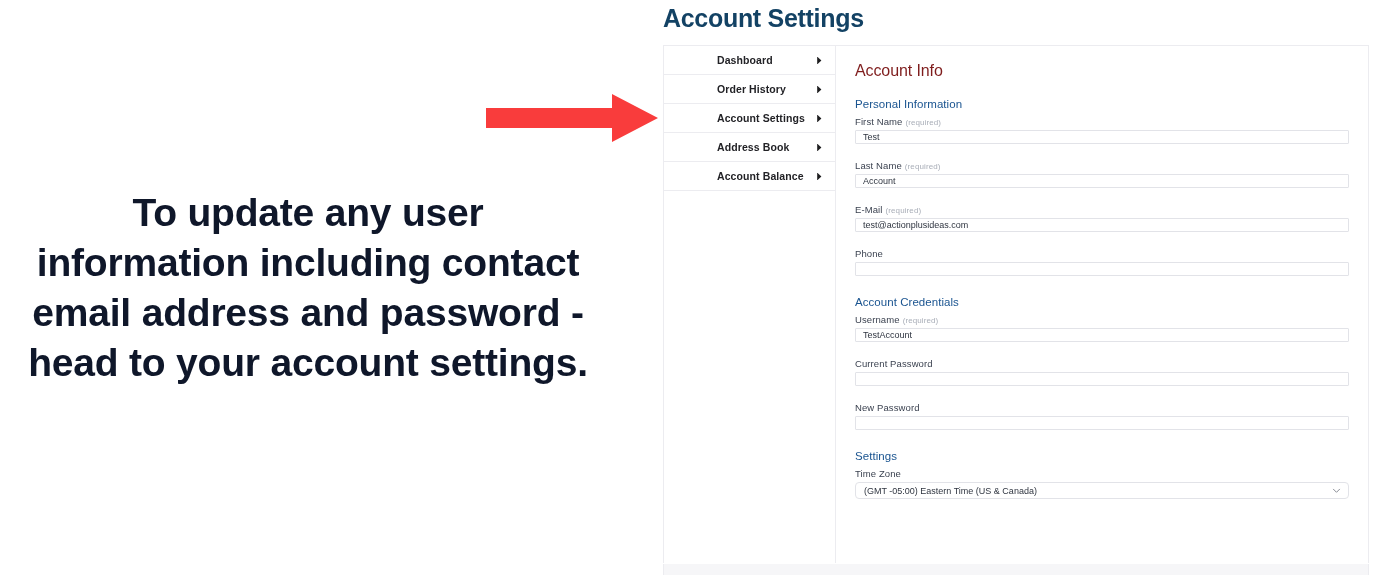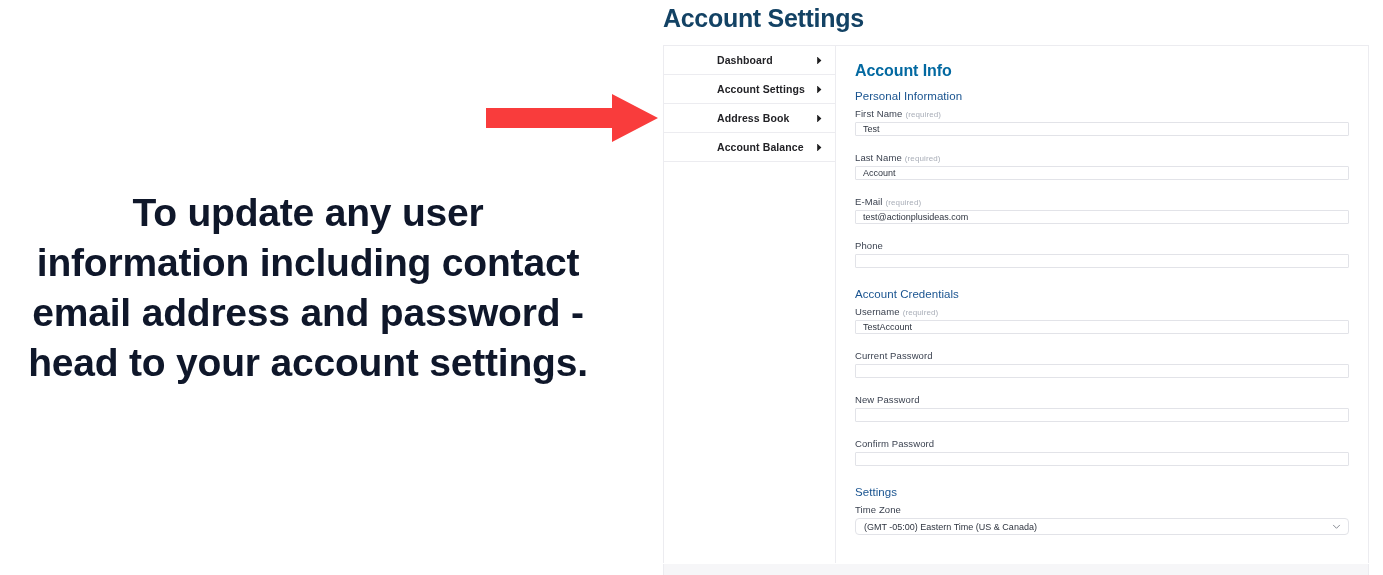--- a/index.html
+++ b/index.html
@@ -98,24 +98,24 @@
   }
 
   
   #account-main {
     flex: 1;
     padding: 16px 19px 0 19px;
     box-sizing: border-box;
   }
   #account-info-heading {
     font-size: 16px;
-    font-weight: 700;
-    color: #0369a1;
+    font-weight: 400;
+    color: #7f1d1d;
     letter-spacing: -0.1px;
-    margin: 0 0 10px 0;
+    margin: 0 0 18px 0;
   }
   .section-heading {
     font-size: 11.5px;
     font-weight: 400;
     color: #1a5490;
     margin: 0 0 6px 0;
     letter-spacing: 0.05px;
   }
   .section-heading.spaced { margin-top: 20px; }
 
@@ -193,20 +193,27 @@
   <nav id="account-sidebar">
 
     <div class="sidebar-item">
       <span class="sidebar-item-label">Dashboard</span>
       <svg class="sidebar-caret" viewBox="0 0 9 9">
         <path d="M2.6 1 L6.4 4.5 L2.6 8 Z" fill="#1d1d1f"></path>
         <rect x="2.1" y="1" width="0.7" height="7" fill="#1d1d1f"></rect>
       </svg>
     </div>
 
+    <div class="sidebar-item">
+      <span class="sidebar-item-label">Order History</span>
+      <svg class="sidebar-caret" viewBox="0 0 9 9">
+        <path d="M2.6 1 L6.4 4.5 L2.6 8 Z" fill="#1d1d1f"></path>
+        <rect x="2.1" y="1" width="0.7" height="7" fill="#1d1d1f"></rect>
+      </svg>
+    </div>
 
     <div class="sidebar-item">
       <span class="sidebar-item-label">Account Settings</span>
       <svg class="sidebar-caret" viewBox="0 0 9 9">
         <path d="M2.6 1 L6.4 4.5 L2.6 8 Z" fill="#1d1d1f"></path>
         <rect x="2.1" y="1" width="0.7" height="7" fill="#1d1d1f"></rect>
       </svg>
     </div>
 
     <div class="sidebar-item">
@@ -277,26 +284,20 @@
       <input class="field-input" type="password" value="" style="">
     </div>
 
     <div class="field-row">
       <label class="field-label">
         <span>New Password</span><span class="field-required"></span>
       </label>
       <input class="field-input" type="password" value="" style="">
     </div>
 
-    <div class="field-row">
-      <label class="field-label">
-        <span>Confirm Password</span><span class="field-required"></span>
-      </label>
-      <input class="field-input" type="password" value="" style="">
-    </div>
 
     <h3 class="section-heading spaced">Settings</h3>
 
     <div class="field-row">
       <label class="field-label">Time Zone</label>
       <div class="field-select">
         <span class="field-select-value">(GMT -05:00) Eastern Time (US &amp; Canada)</span>
         <svg class="chevron-icon" viewBox="0 0 10 10">
           <path d="M1.6 3.6 L5 7 L8.4 3.6" fill="none" stroke="#6d727c" stroke-width="0.9" stroke-linecap="round" stroke-linejoin="round"></path>
         </svg>

